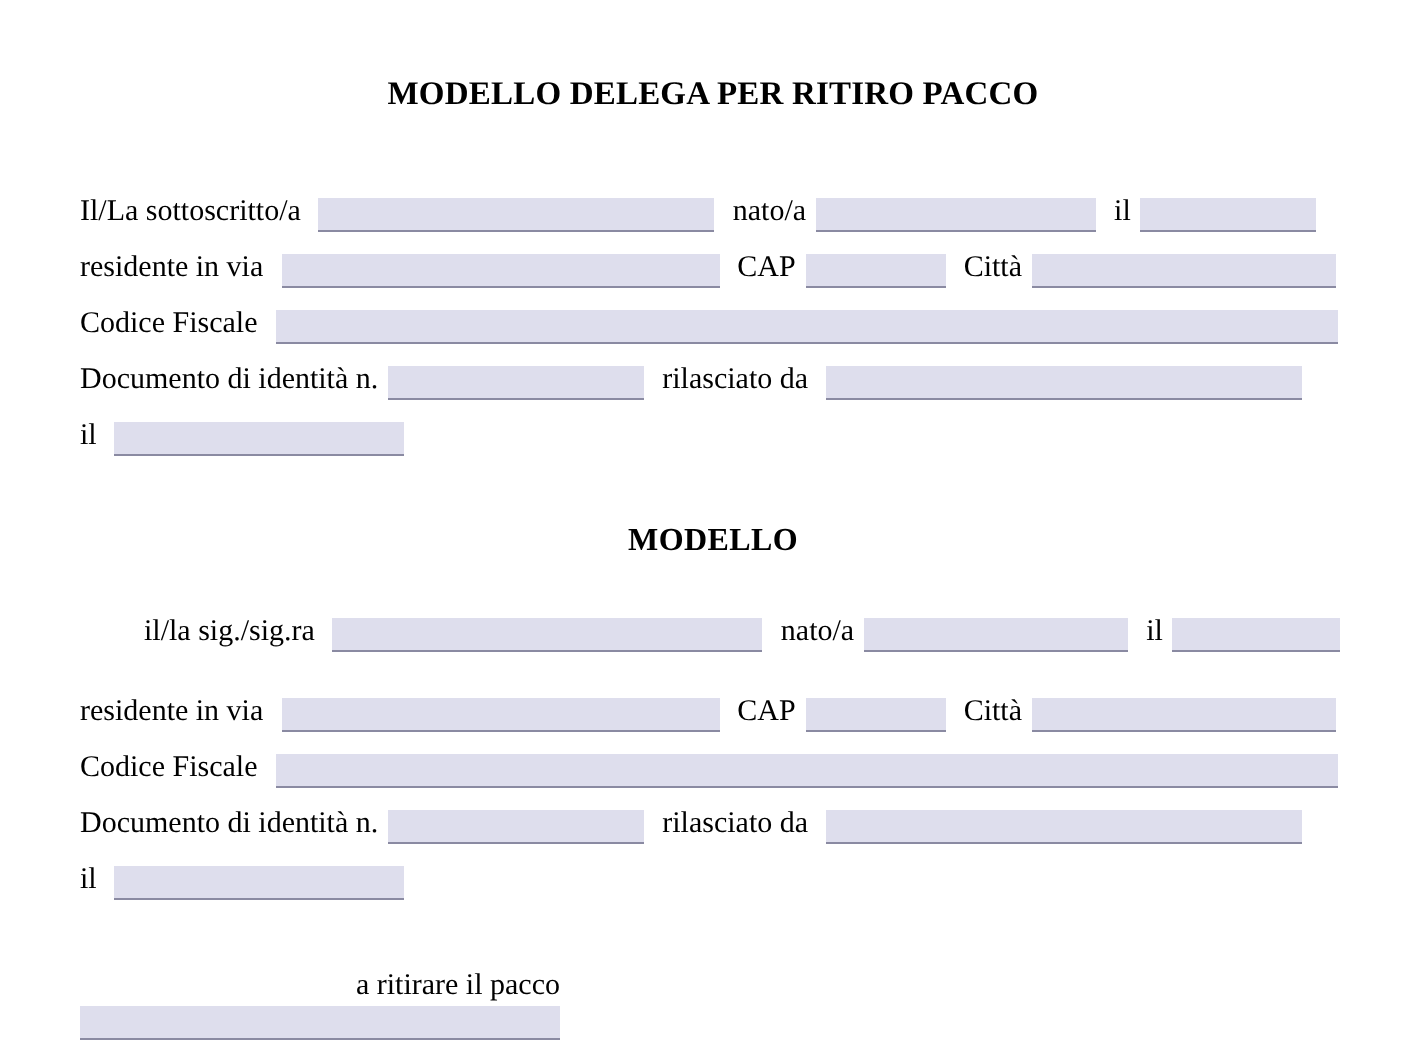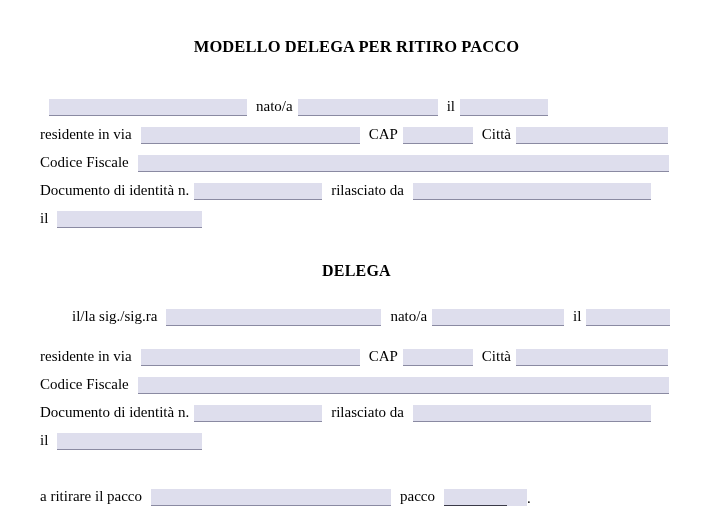--- a/index.html
+++ b/index.html
@@ -117,20 +117,21 @@
   }
 </style>
 </head>
 <body>
 
 <div class="page">
 
   <div class="doc-title">MODELLO DELEGA PER RITIRO PACCO</div>
 
   <div class="form-row" style="top:94px;">
+    <span class="lbl">Il/La sottoscritto/a</span>
     <span class="gap-md"></span>
     <input class="fld" type="text" style="width: 198px;" value="">
     <span class="gap-md"></span>
     <span class="lbl">nato/a</span>
     <span class="gap-sm"></span>
     <input class="fld" type="text" style="width: 140px;" value="">
     <span class="gap-md"></span>
     <span class="lbl">il</span>
     <span class="gap-sm"></span>
     <input class="fld" type="text" style="width: 88px;" value="">
@@ -165,21 +166,21 @@
     <span class="gap-md"></span>
     <input class="fld" type="text" style="width: 238px;" value="">
   </div>
 
   <div class="form-row" style="top:206px;">
     <span class="lbl">il</span>
     <span class="gap-md"></span>
     <input class="fld" type="text" style="width: 145px;" value="">
   </div>
 
-  <div class="section-title">DELEGA</div>
+  <div class="section-title">MODELLO</div>
 
   <div class="form-row" style="top:304px;margin-left:32px;">
     <span class="lbl">il/la sig./sig.ra</span>
     <span class="gap-md"></span>
     <input class="fld" type="text" style="width: 215px;" value="">
     <span class="gap-md"></span>
     <span class="lbl">nato/a</span>
     <span class="gap-sm"></span>
     <input class="fld" type="text" style="width: 132px;" value="">
     <span class="gap-md"></span>
@@ -217,21 +218,21 @@
     <span class="gap-md"></span>
     <input class="fld" type="text" style="width: 238px;" value="">
   </div>
 
   <div class="form-row" style="top:428px;">
     <span class="lbl">il</span>
     <span class="gap-md"></span>
     <input class="fld" type="text" style="width: 145px;" value="">
   </div>
 
-  <div class="form-row" style="top:484px;">
+  <div class="form-row" style="top:484px;flex-direction:column;">
     <span class="lbl">a ritirare il pacco</span>
     <span class="gap-md"></span>
     <input class="fld" type="text" style="width: 240px;" value="">
     <span class="gap-md"></span>
     <span class="lbl">pacco</span>
     <span class="gap-md"></span>
     <span class="presso-wrap" style="width:83px;">
       <input class="presso-fld" type="text" value="" style="">
       <span class="presso-rule" style="width:63px;"></span>
     </span>

